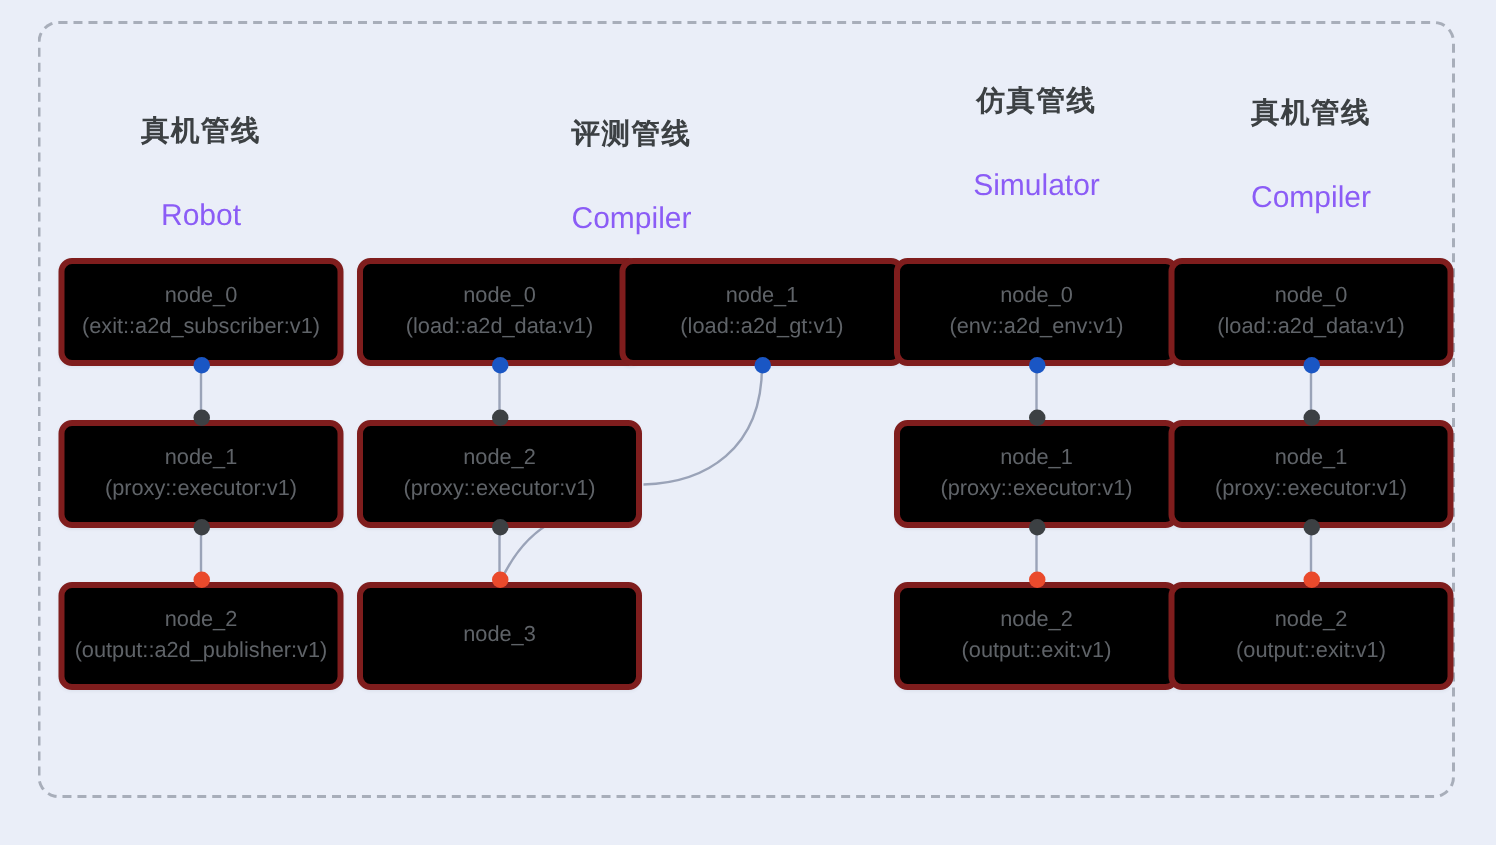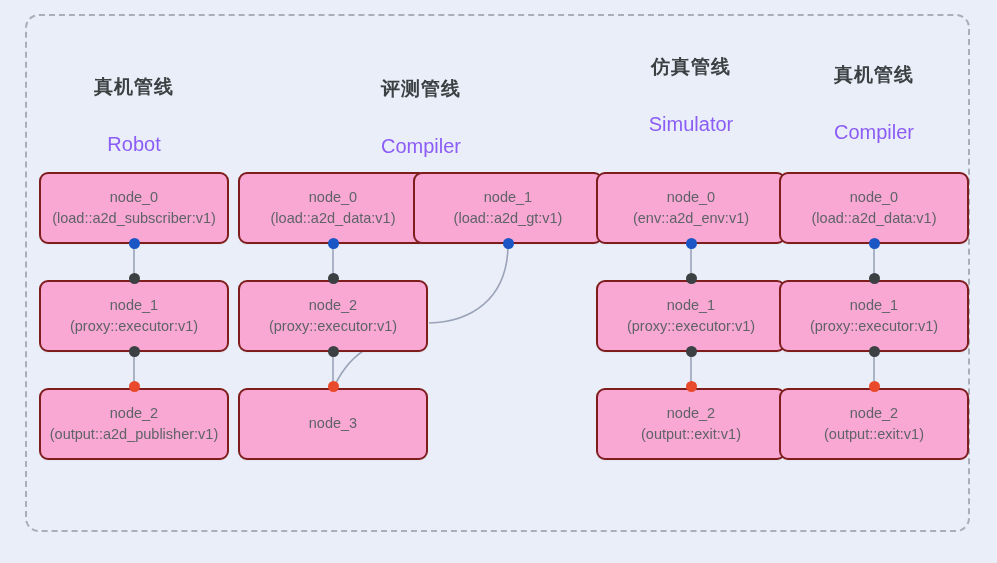--- a/index.html
+++ b/index.html
@@ -57,22 +57,22 @@
     font-size: 20px;
     color: #8b5cf6;
     margin-top: 33px;
     white-space: nowrap;
   }
 
   .node {
     position: absolute;
     width: 190px;
     height: 72px;
-    background: #f9a8d4;
-    border: 2px solid #7f1d1d;
+    background: #000000;
+    border: 4px solid #7f1d1d;
     border-radius: 9px;
     box-sizing: border-box;
     display: flex;
     flex-direction: column;
     align-items: center;
     justify-content: center;
     box-shadow: 0 1px 2px rgba(60,70,100,0.05);
   }
   .node-title {
     font-size: 14.5px;
@@ -138,21 +138,21 @@
     <div class="en-title">Simulator</div>
   </div>
 
   <div class="column-head" style="left:754px; top:62px;">
     <div class="cn-title">真机管线</div>
     <div class="en-title">Compiler</div>
   </div>
 
   <div class="node" style="left:39px; top:172px;">
     <div class="node-title">node_0</div>
-    <div class="node-sub">(load::a2d_subscriber:v1)</div>
+    <div class="node-sub">(exit::a2d_subscriber:v1)</div>
   </div>
   <div class="port blue" style="left:129px; top:238px;"></div>
 
   <div class="node" style="left:39px; top:280px;">
     <div class="node-title">node_1</div>
     <div class="node-sub">(proxy::executor:v1)</div>
   </div>
   <div class="port dark" style="left:129px; top:273px;"></div>
   <div class="port dark" style="left:129px; top:346px;"></div>
 

